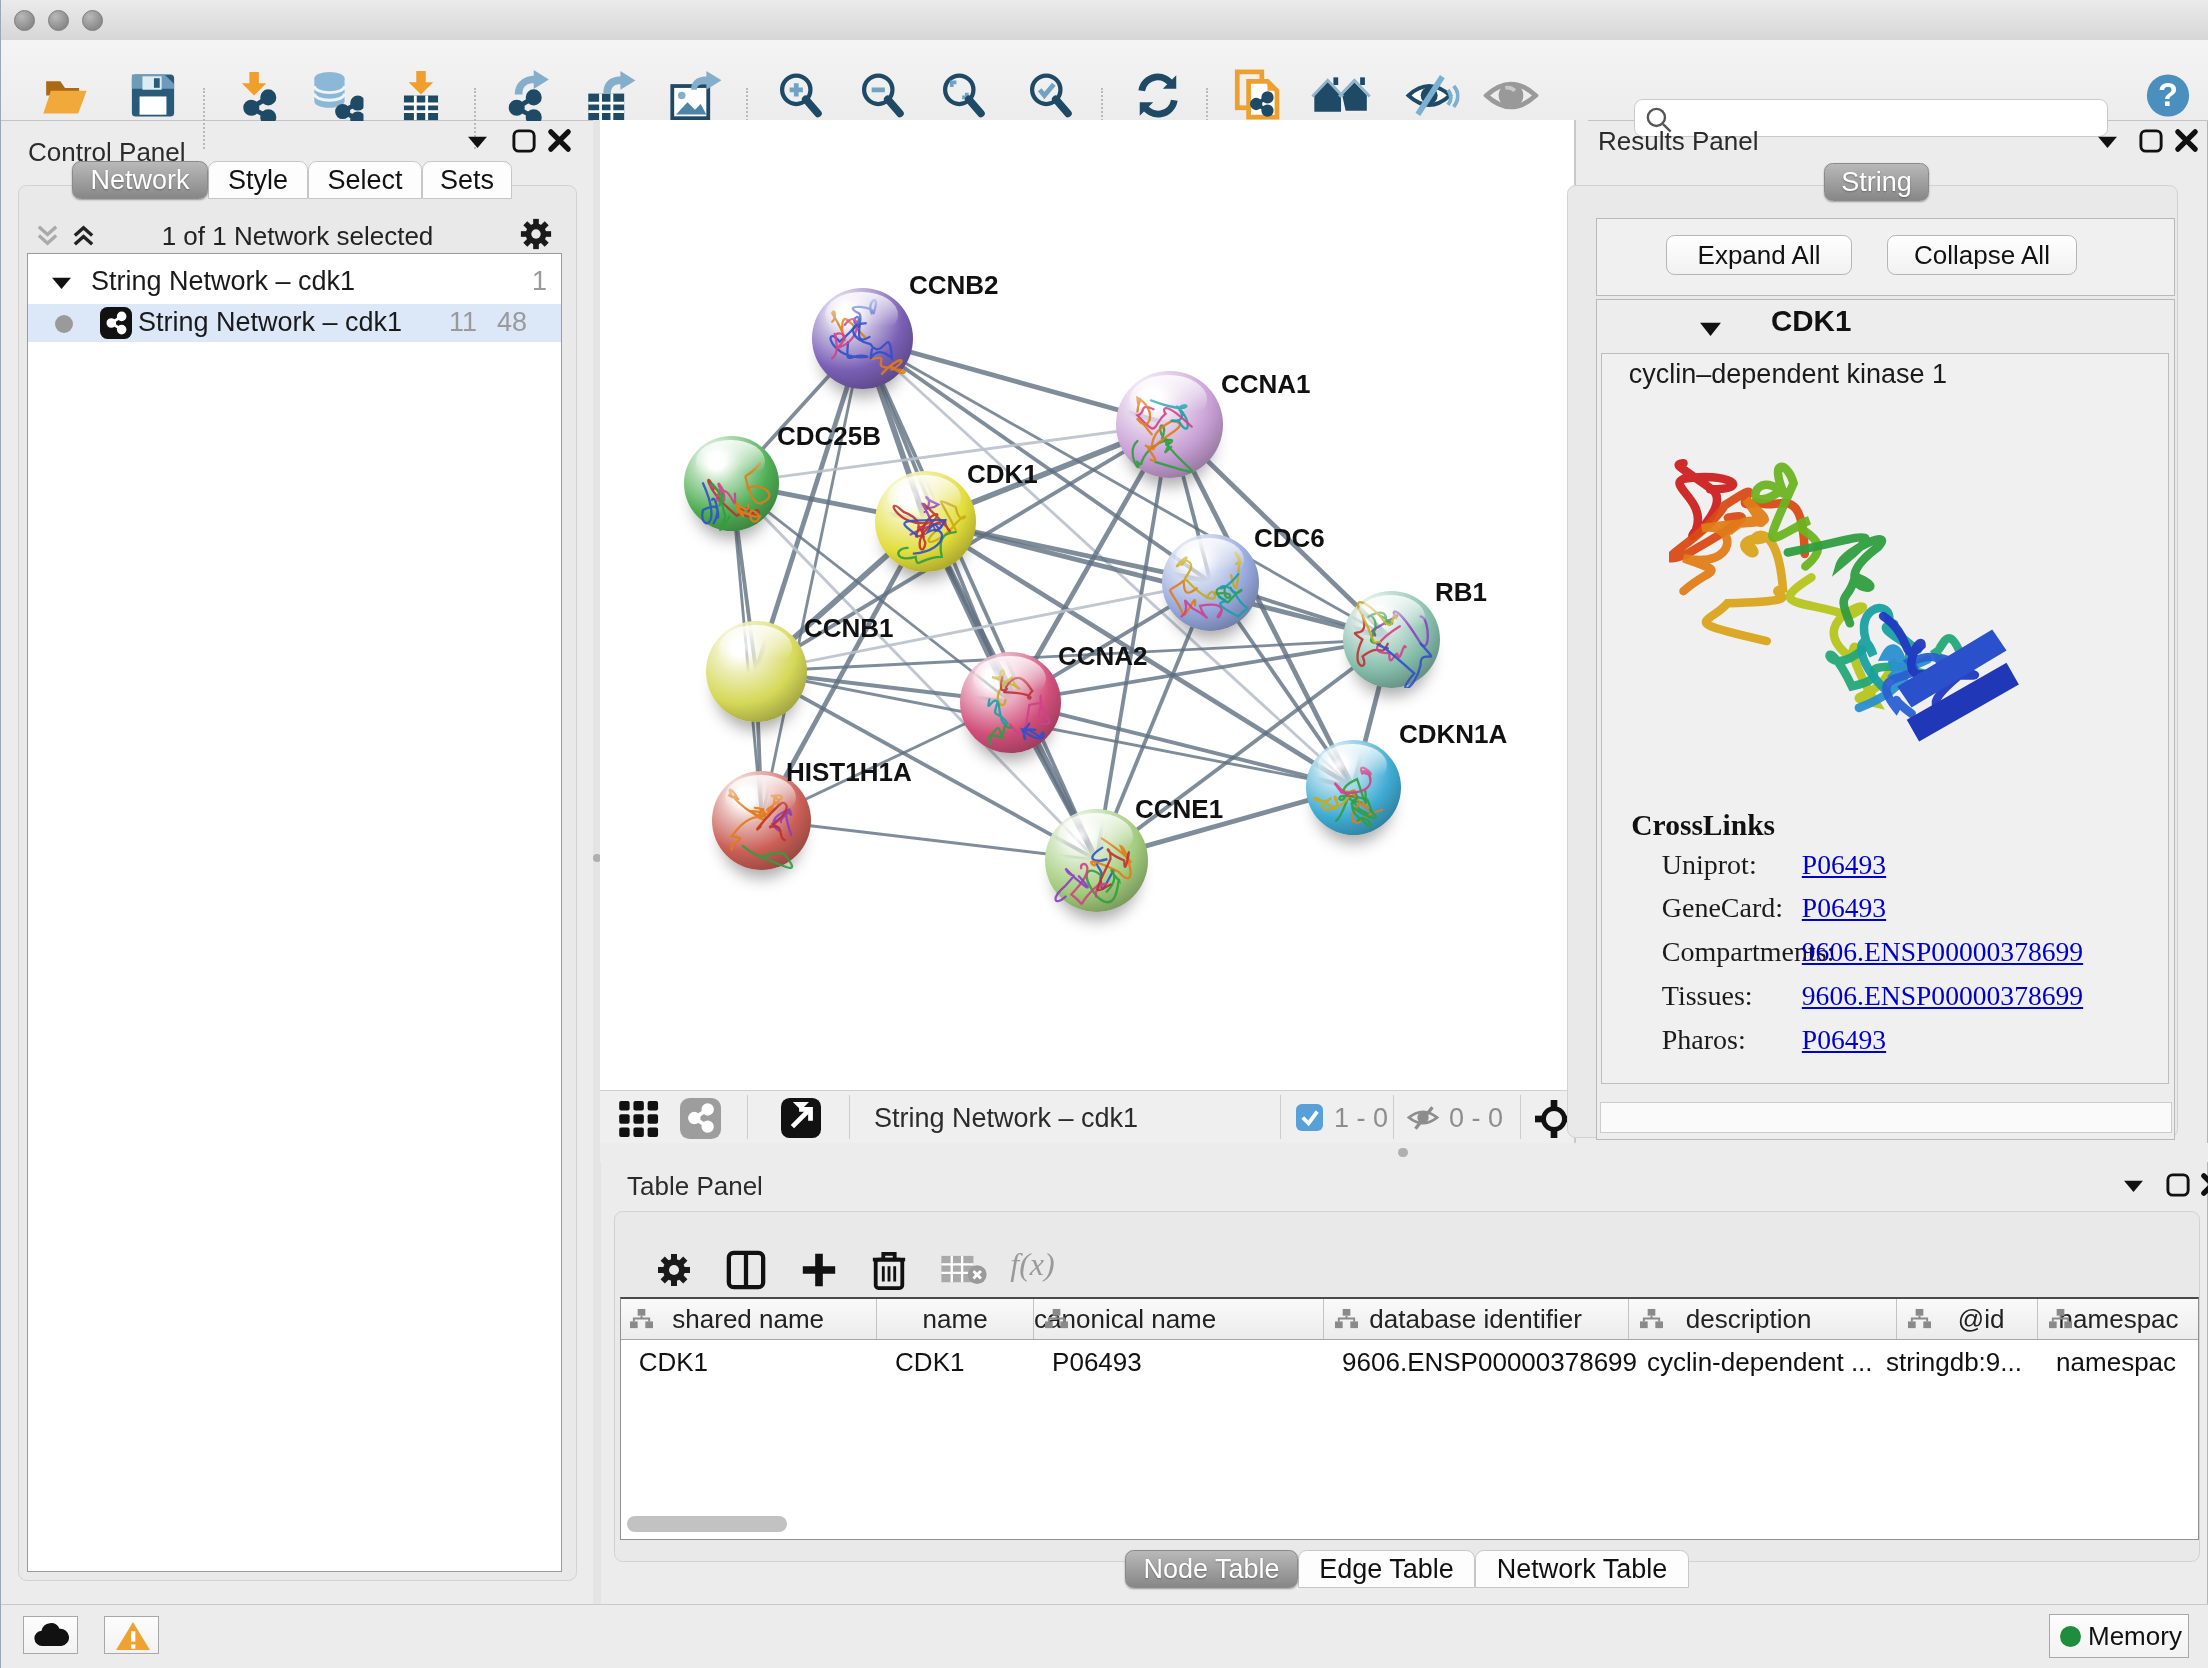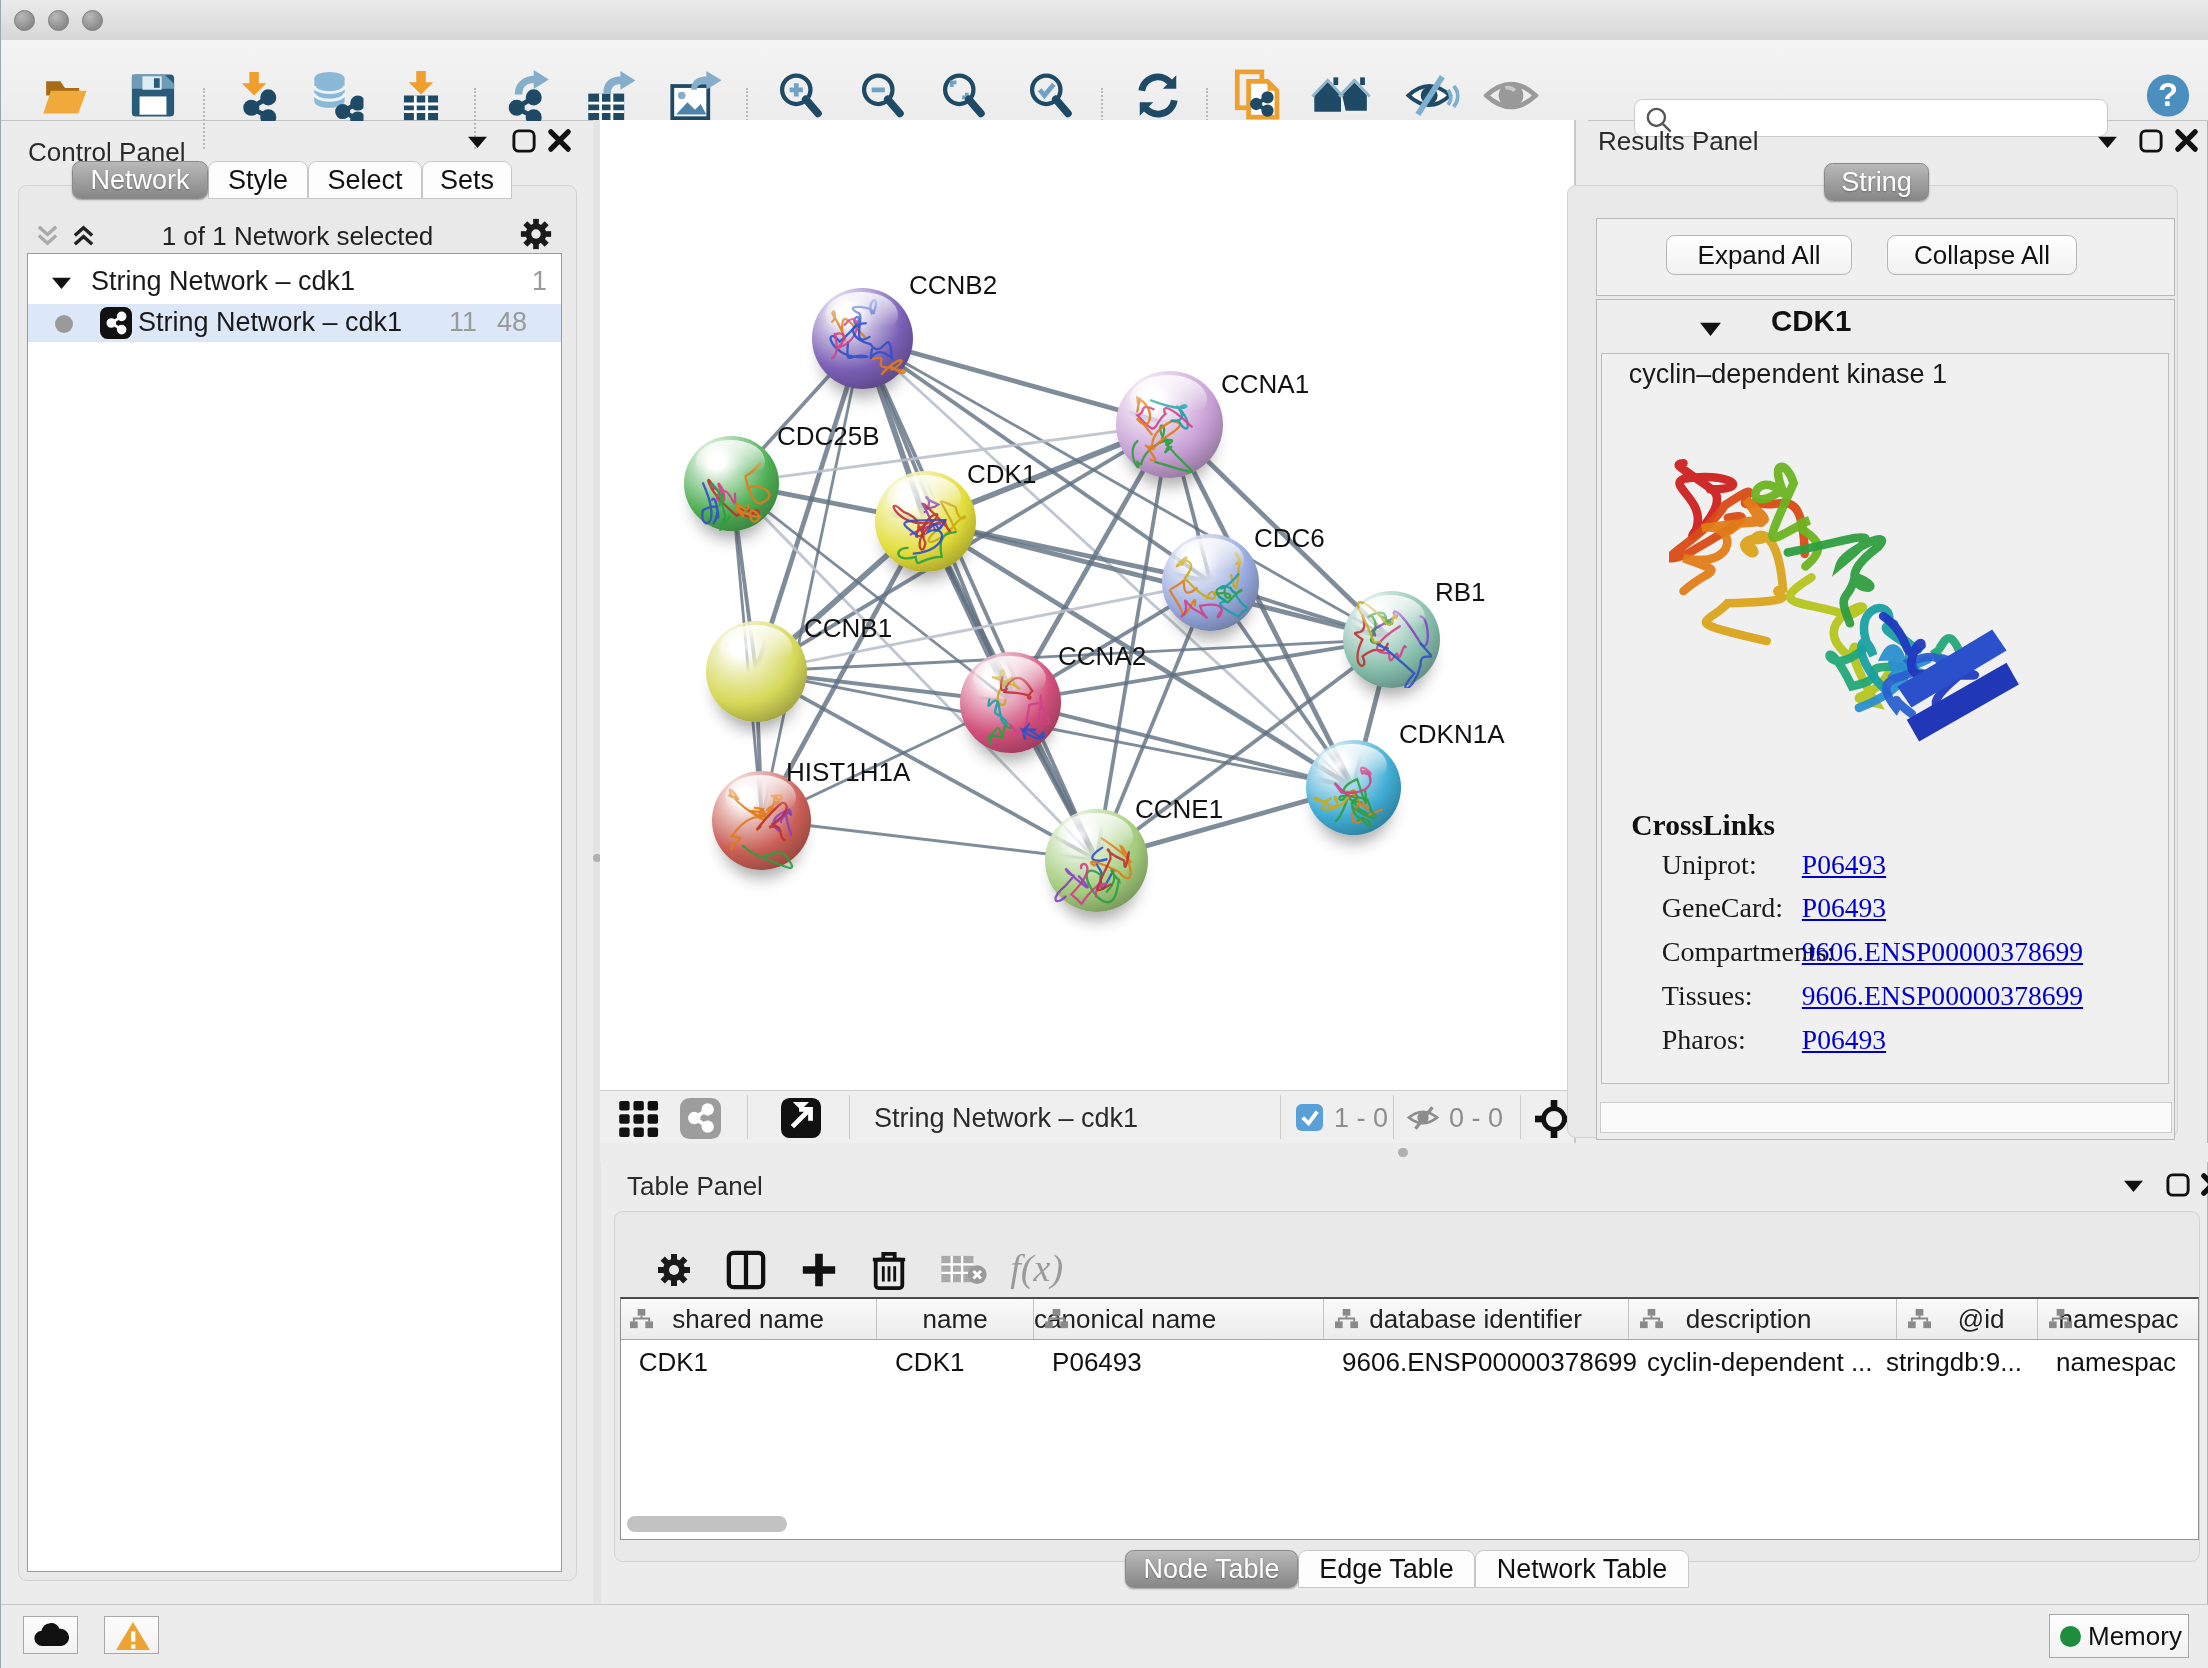--- a/index.html
+++ b/index.html
@@ -31,21 +31,21 @@
   .cont{background:#e9e9e9;border:1px solid #d2d2d2;border-radius:8.6px;box-sizing:border-box;}
   
   .whitebox{background:#fff;border:1.4px solid #9b9b9b;box-sizing:border-box;}
   .treerow{font-size:27px;color:#1a1a1a;}
   .graytxt{color:#9a9a9a;}
   
   #canvas{left:599px;top:120px;width:975px;height:970px;background:#fff;border-right:1px solid #c9c9c9;box-sizing:border-box;}
   .node{border-radius:50%;box-shadow:0 17px 15px -8.6px rgba(40,40,40,.38);}
   .gloss{position:absolute;left:13%;top:4%;width:72%;height:46%;border-radius:50%;
     background:linear-gradient(rgba(255,255,255,.85),rgba(255,255,255,0) 75%);}
-  .nlabel{font-size:26px;color:#111;white-space:nowrap;transform:translateY(-50%);}
+  .nlabel{font-size:26px;color:#111;white-space:nowrap;transform:translateY(-50%);font-weight:bold;}
   #nettoolbar{left:599px;top:1090px;width:975px;height:53px;background:#efefef;
     border-top:1px solid #cfcfcf;border-right:1px solid #c9c9c9;box-sizing:border-box;}
   .ntsep{top:3.8px;height:44px;width:0;border-left:1.9px solid #cccccc;}
   .ntlabel{font-size:27px;color:#2b2b2b;top:12.4px;}
   .ntnum{font-size:27px;color:#8d8d8d;top:12.4px;}
   
   #results{left:1560px;top:120px;width:622px;height:1023px;}
   .serif{font-family:"Liberation Serif",serif;}
   .xl-label{font-size:28px;color:#1a1a1a;}
   .xl-value{font-size:27.6px;color:#0000cd;text-decoration:underline;}
@@ -639,21 +639,21 @@
             <path d="M14 19 v16 M20 19 v16 M26 19 v16" stroke="#111" stroke-width="3"></path>
             <path d="M3 12 h34 M14 12 v-6 h12 v6" stroke="#111" stroke-width="4" fill="none"></path>
           </svg></span>
       <span class="abs" style="left:326px;top:42px;">
         <svg width="46" height="32" viewBox="0 0 48 34">
             <rect x="0" y="2" width="34" height="28" fill="#a9a9a9"></rect>
             <path d="M0 11 h34 M0 20 h34 M11 2 v28 M22 2 v28" stroke="#fff" stroke-width="2.5"></path>
             <circle cx="38" cy="22" r="10" fill="#9a9a9a"></circle>
             <path d="M34 18 l8 8 M42 18 l-8 8" stroke="#fff" stroke-width="3"></path>
           </svg></span>
-      <span class="abs serif" style="left:395px;top:34px;font-size:38px;font-style:italic;color:#9a9a9a;text-align:center;">f(x)</span>
+      <span class="abs serif" style="left:395px;top:34px;font-size:32px;font-style:italic;color:#9a9a9a;text-align:center;">f(x)</span>
 
       <div class="abs" style="left:4.8px;top:85px;width:1579px;height:243px;background:#fff;border:1.4px solid #909090;border-top:2.9px solid #4a4a4a;box-sizing:border-box;">
         <div id="tablehead" class="abs" style="left:0;top:0;width:100%;height:41px;background:linear-gradient(#fafafa,#ececec);border-bottom:1.4px solid #a7a7a7;box-sizing:border-box;">
             <div class="abs th" style="left: -1.4px; top: 0px; width: 257px; height: 40px; box-sizing: border-box; text-align: center; line-height: 40px;"><svg width="25" height="23" style="position: absolute; left: 9.5px; top: 8.6px;" viewBox="0 0 26 24">
                 <rect x="9" y="1" width="8" height="7" fill="#8a8a8a"></rect>
                 <rect x="1" y="14" width="8" height="7" fill="#8a8a8a"></rect>
                 <rect x="17" y="14" width="8" height="7" fill="#8a8a8a"></rect>
                 <path d="M13 8 v3 M5 14 v-3 h16 v3" stroke="#8a8a8a" stroke-width="2" fill="none"></path>
               </svg><span>shared name</span></div>
             <div class="abs th" style="left: 255px; top: 0px; width: 157px; height: 40px; border-left: 1.4px solid rgb(195, 195, 195); box-sizing: border-box; text-align: center; line-height: 40px;"><span>name</span></div>

